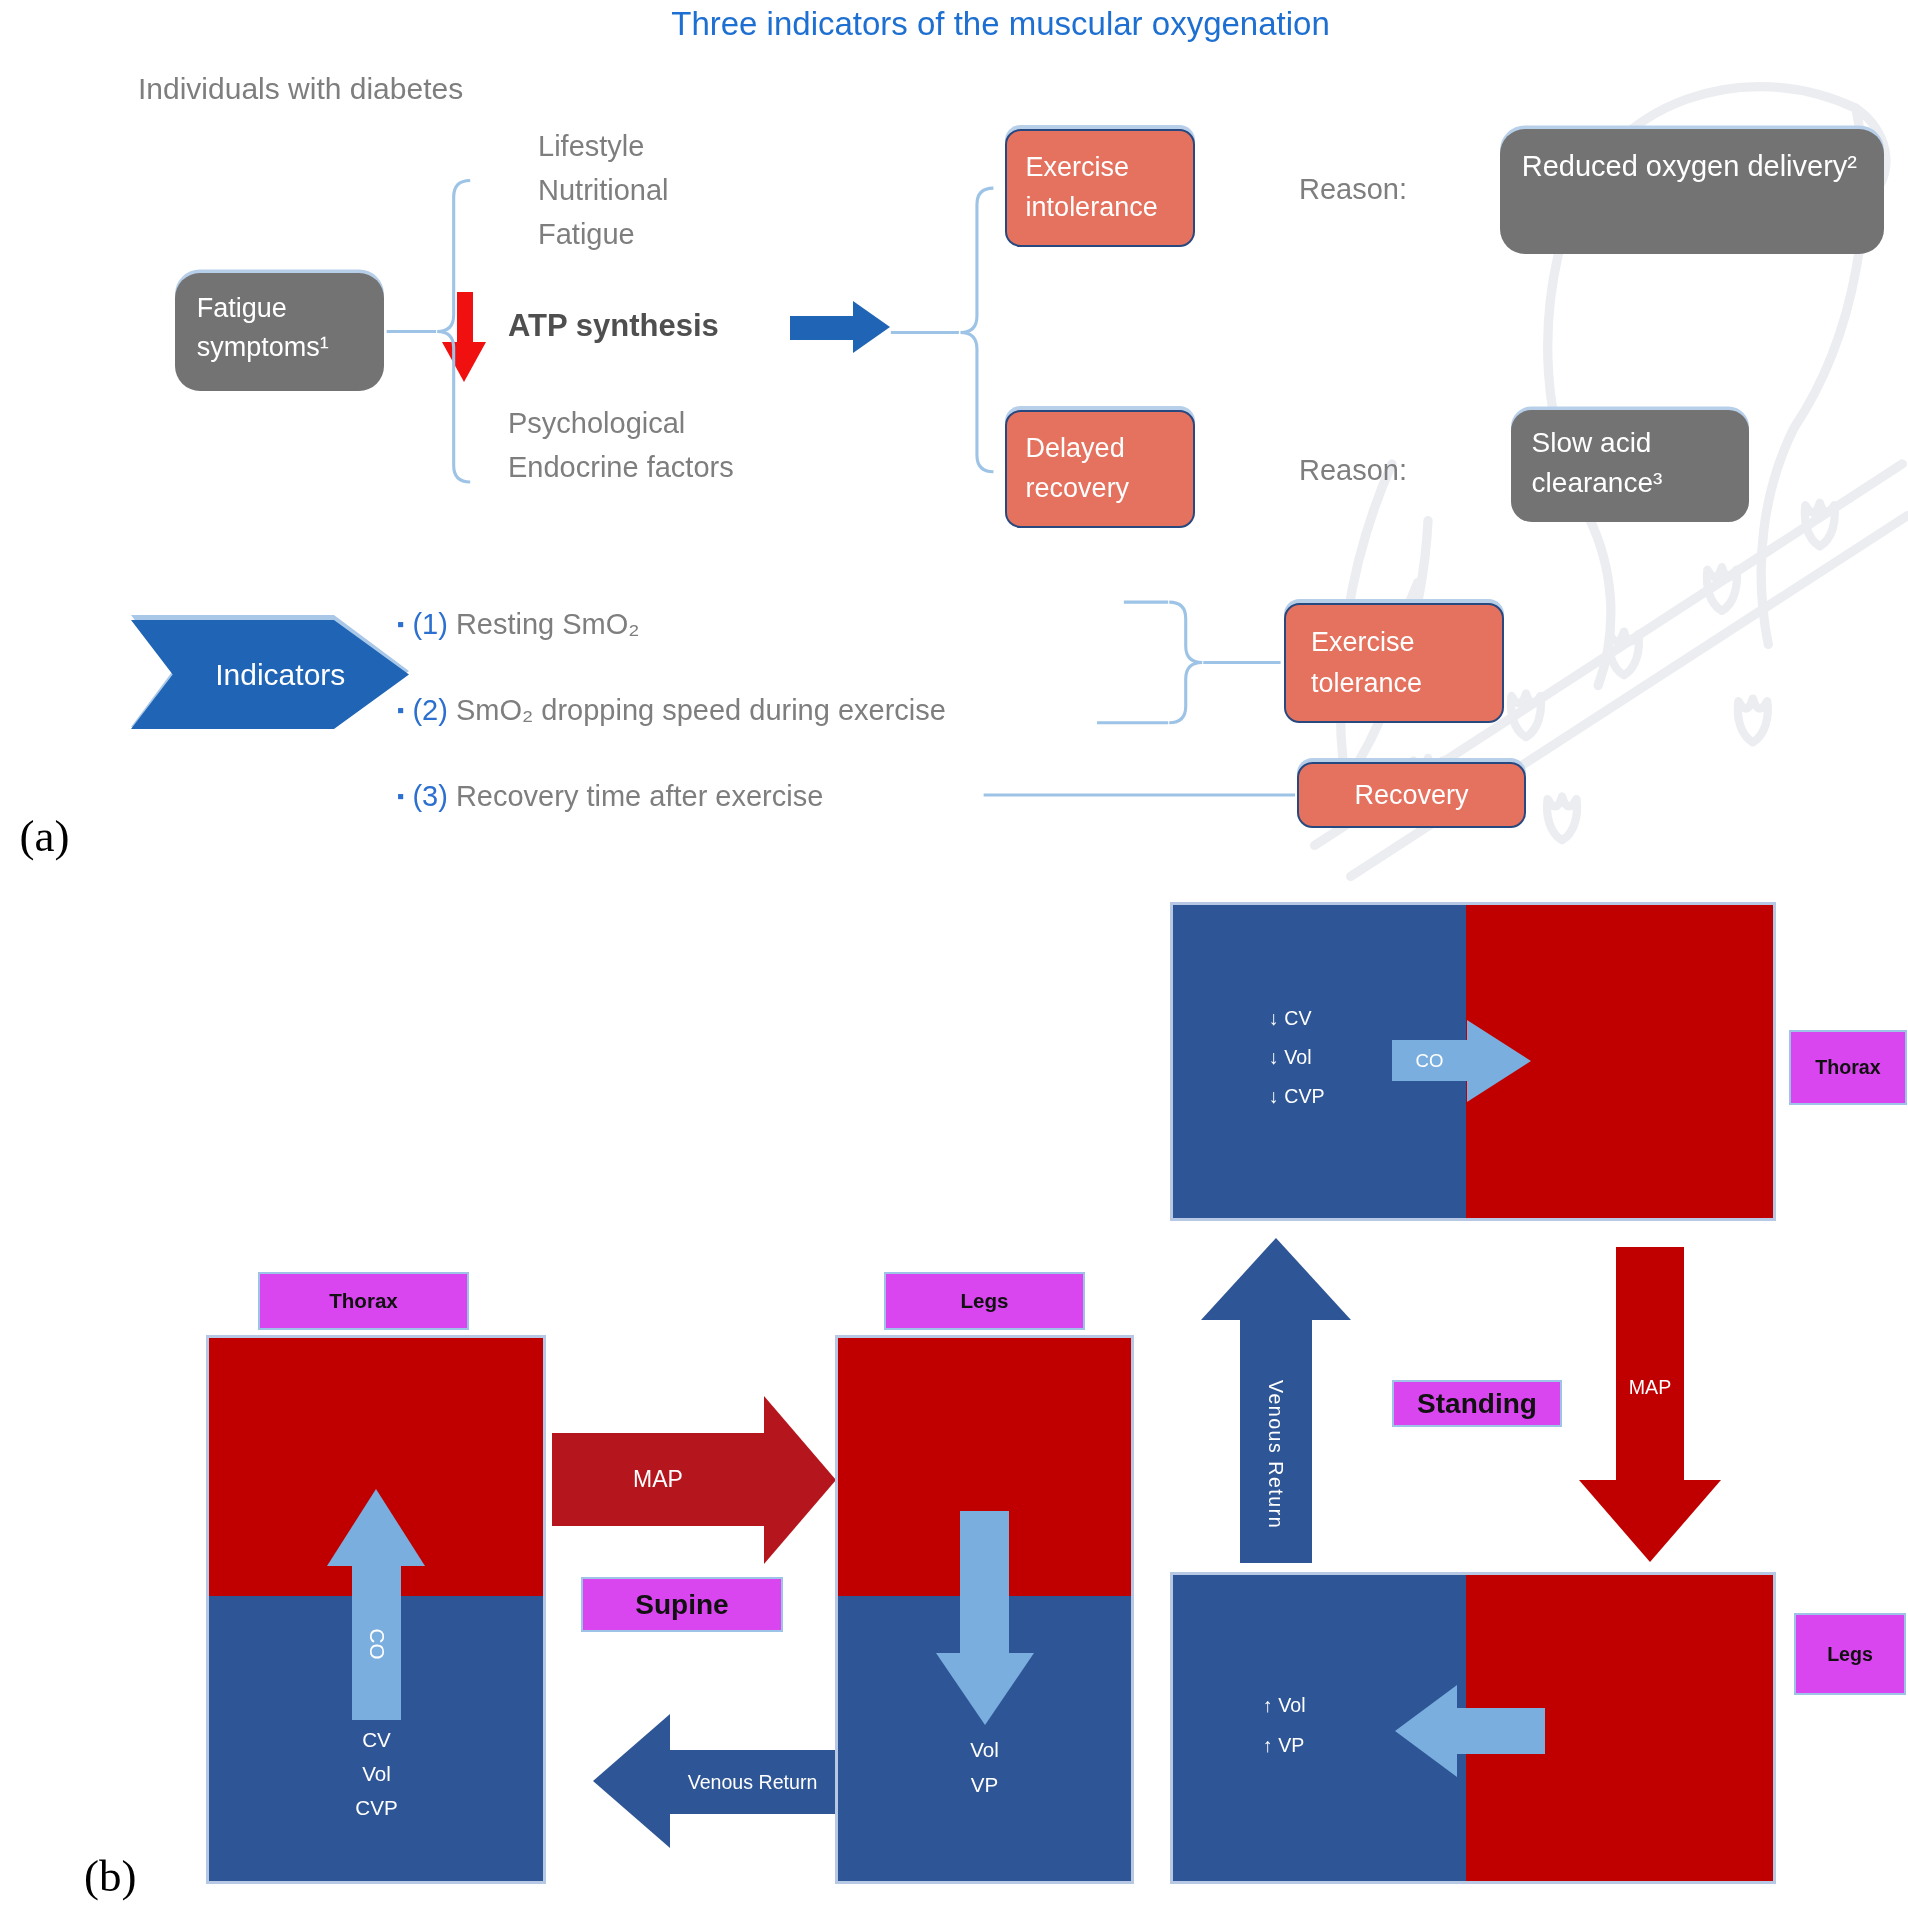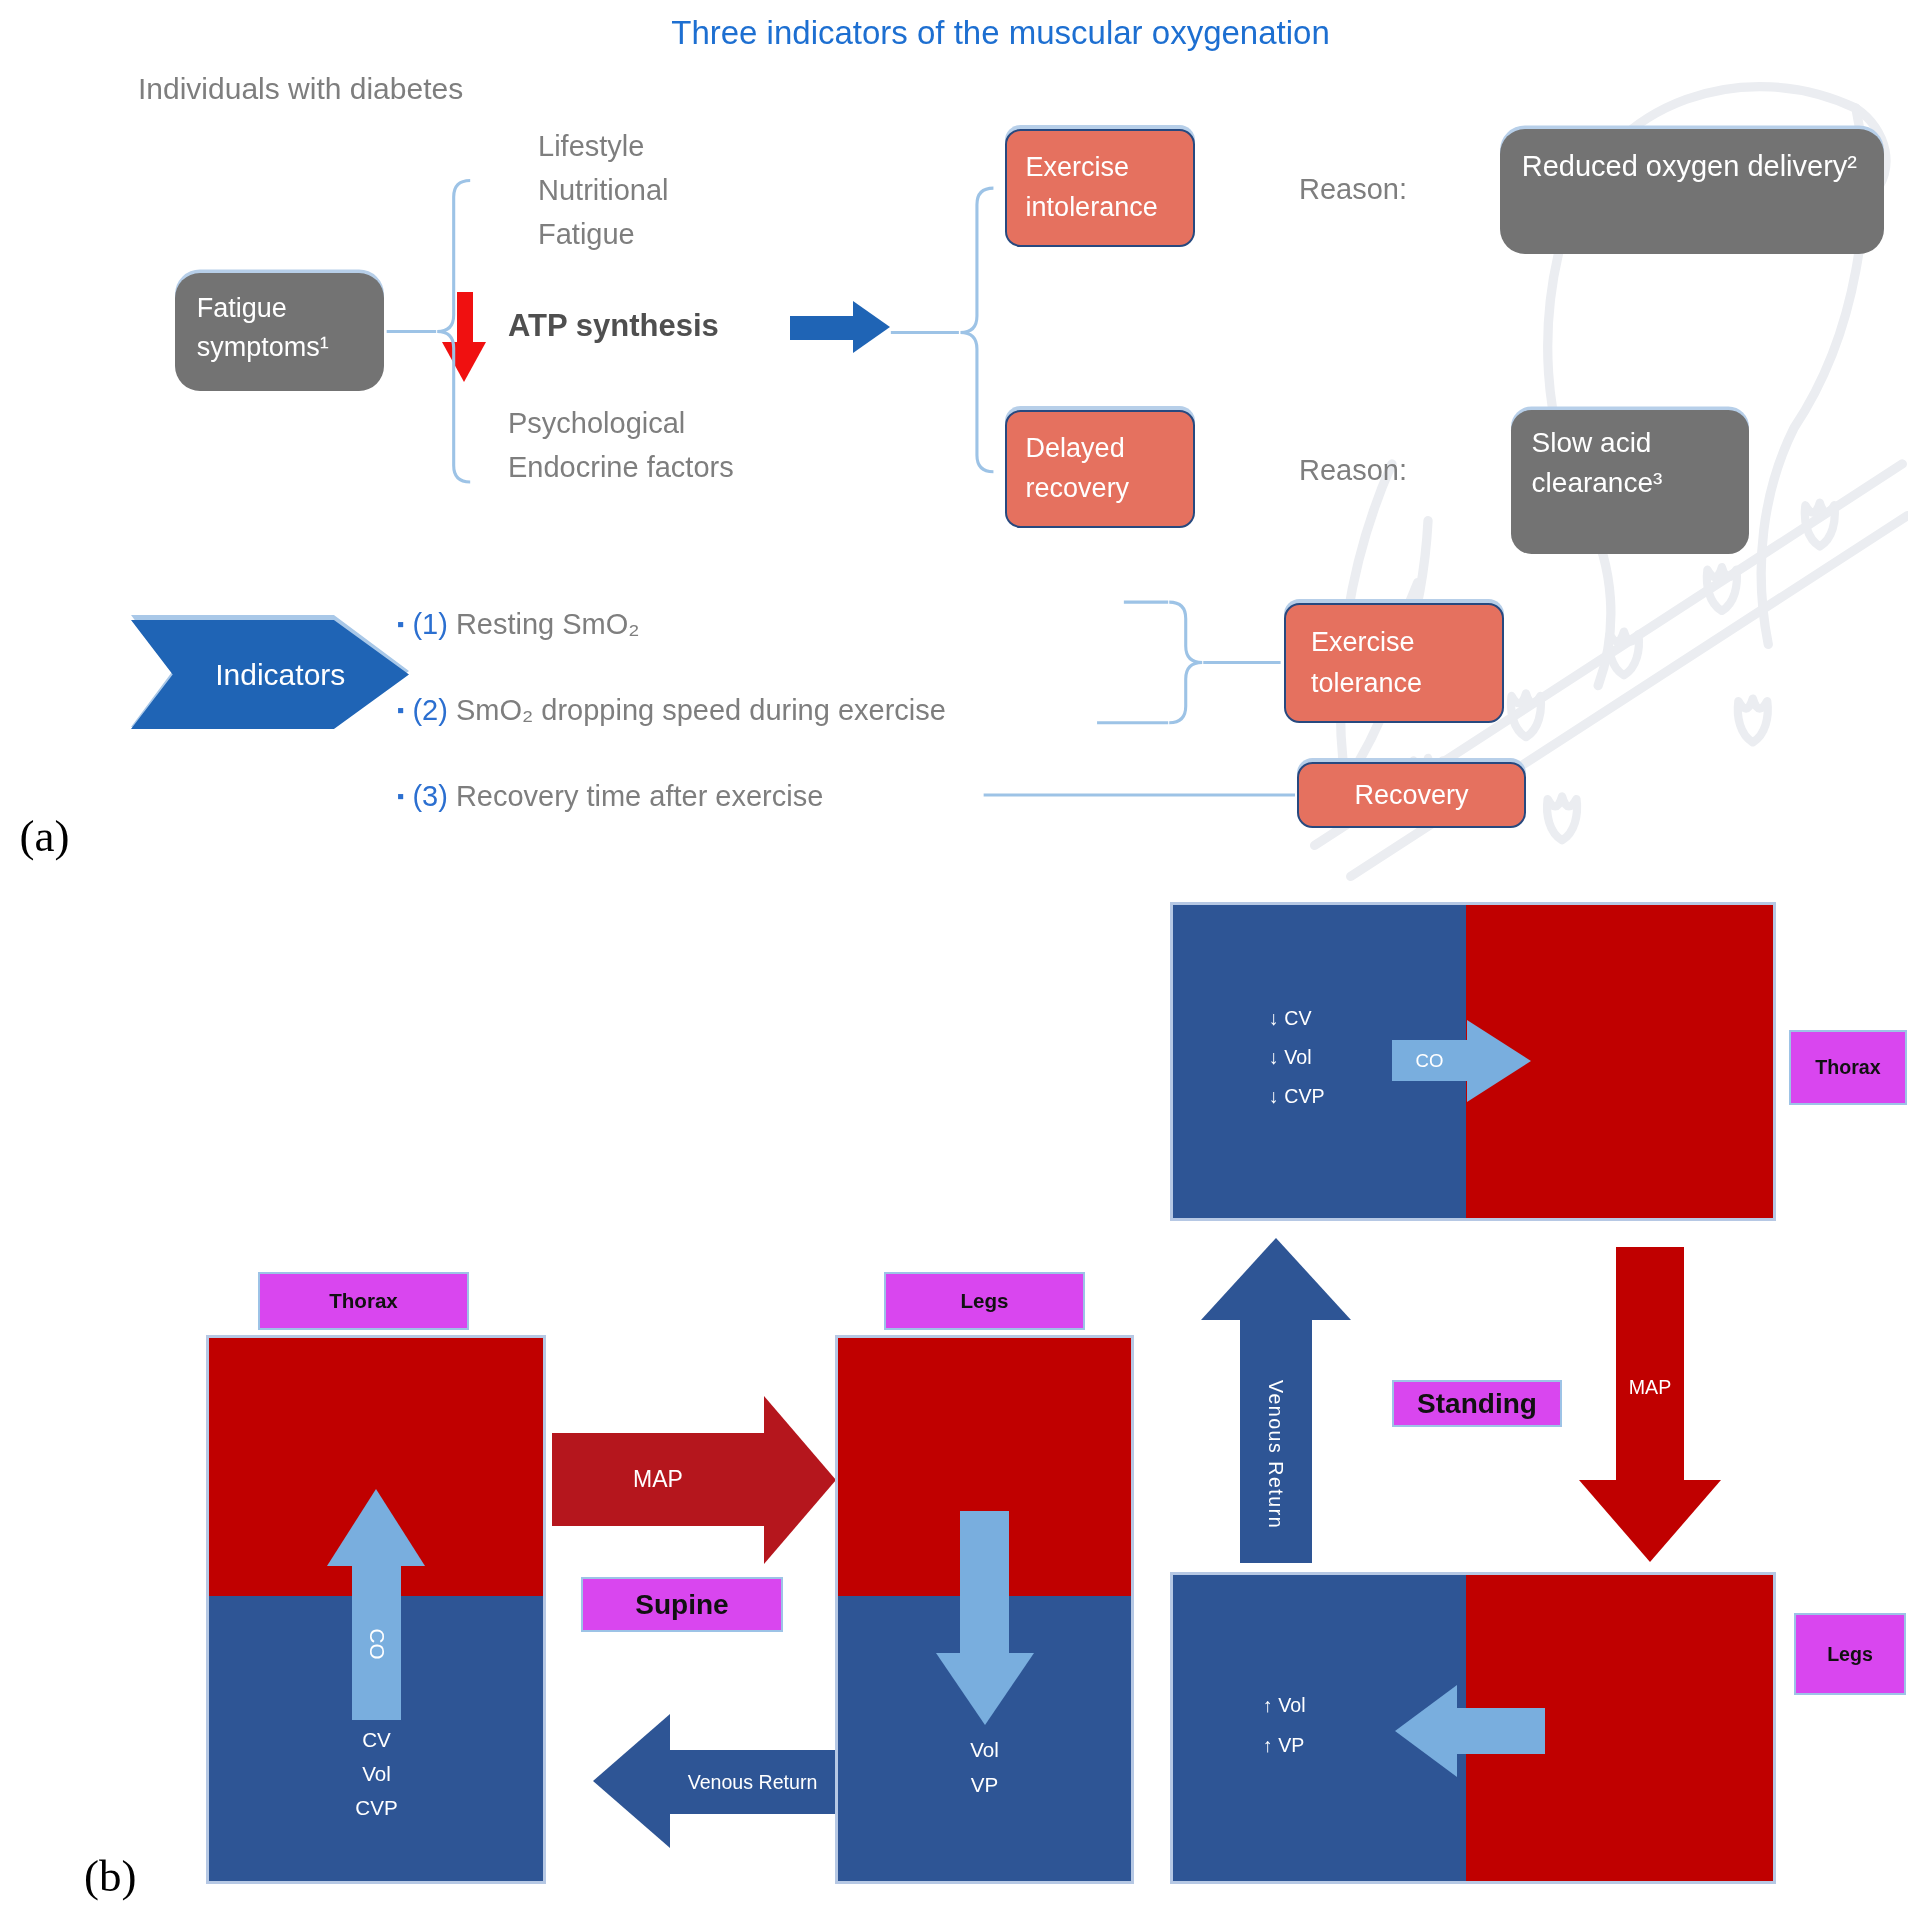--- a/index.html
+++ b/index.html
@@ -45,21 +45,21 @@
       <path d="M2770,1555 C2745,1540 2738,1505 2742,1475 C2752,1493 2762,1497 2770,1470 C2778,1497 2788,1493 2798,1475 C2802,1505 2795,1540 2770,1555 Z"></path>
       <path d="M2960,1430 C2935,1415 2928,1380 2932,1350 C2942,1368 2952,1372 2960,1345 C2968,1372 2978,1368 2988,1350 C2992,1380 2985,1415 2960,1430 Z"></path>
       <path d="M3150,1310 C3125,1295 3118,1260 3122,1230 C3132,1248 3142,1252 3150,1225 C3158,1252 3168,1248 3178,1230 C3182,1260 3175,1295 3150,1310 Z"></path>
       <path d="M3340,1185 C3315,1170 3308,1135 3312,1105 C3322,1123 3332,1127 3340,1100 C3348,1127 3358,1123 3368,1105 C3372,1135 3365,1170 3340,1185 Z"></path>
       <path d="M3530,1060 C3505,1045 3498,1010 3502,980 C3512,998 3522,1002 3530,975 C3538,1002 3548,998 3558,980 C3562,1010 3555,1045 3530,1060 Z"></path>
       <path d="M3030,1630 C3005,1615 2998,1580 3002,1550 C3012,1568 3022,1572 3030,1545 C3038,1572 3048,1568 3058,1550 C3062,1580 3055,1615 3030,1630 Z"></path>
       <path d="M3400,1440 C3375,1425 3368,1390 3372,1360 C3382,1378 3392,1382 3400,1355 C3408,1382 3418,1378 3428,1360 C3432,1390 3425,1425 3400,1440 Z"></path>
     </g>
   </svg>
 
-  <div class="abs title nowrap" style="left:593px;top:14px;width:815px;">Three indicators of the muscular oxygenation</div>
+  <div class="abs title nowrap" style="left:593px;top:5px;width:815px;">Three indicators of the muscular oxygenation</div>
 
   <div class="abs gray nowrap" style="left:138px;top:72px;font-size:30px;">Individuals with diabetes</div>
 
   <div class="abs" style="left:492px;top:124px;font-size:29px;line-height:44px;margin-left:46px;">
     <div class="gray">Lifestyle</div>
     <div class="gray">Nutritional</div>
     <div class="gray">Fatigue</div>
   </div>
 
   <div class="abs blue-box" style="left:175px;top:273px;width:209px;height:118px;
@@ -88,21 +88,21 @@
   <div class="abs gray nowrap" style="left:1299px;top:173px;font-size:29px;">Reason:</div>
 
   <div class="abs blue-box" style="left:1500px;top:129px;width:384px;height:125px;
        padding:16.5px 0 0 21.7px;font-size:29px;line-height:41px;">Reduced oxygen delivery²</div>
 
   <div class="abs salmon-box" style="left:1005px;top:410px;width:190px;height:118px;
        padding:15.5px 0 0 18.6px;font-size:27px;line-height:40px;">Delayed recovery</div>
 
   <div class="abs gray nowrap" style="left:1299px;top:454px;font-size:29px;">Reason:</div>
 
-  <div class="abs blue-box" style="left:1511px;top:410px;width:238px;height:144px;
+  <div class="abs blue-box" style="left:1511px;top:410px;width:238px;height:112px;
        padding:13.4px 0 0 20.6px;font-size:28px;line-height:40px;border-radius:20.6px;">Slow acid clearance³</div>
 
   <div class="abs chev" style="left:131px;top:615px;width:278px;height:112px;background:#a9c8e8;"></div>
   <div class="abs chev flexc" style="left:131px;top:620px;width:278px;height:109px;background:#1f64b5;
        color:#fff;font-size:30px;padding-left:20.6px;box-sizing:border-box;">Indicators</div>
 
   <div class="abs nowrap" style="left:397px;top:608px;font-size:29px;">
     <span style="color:#2b6fd0;font-size:20.6px;vertical-align:3.1px;">▪</span>
     <span style="color:#2b6fd0;">(1)</span>
     <span class="gray">Resting SmO₂</span>

